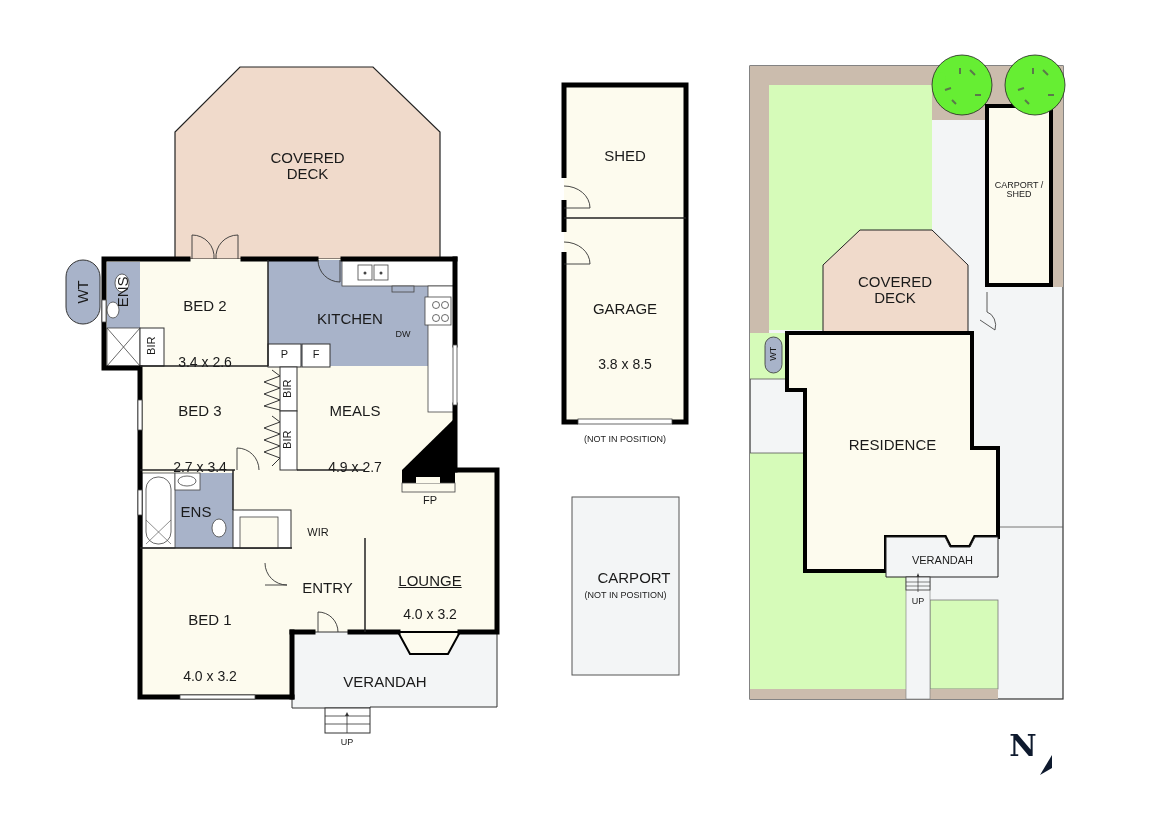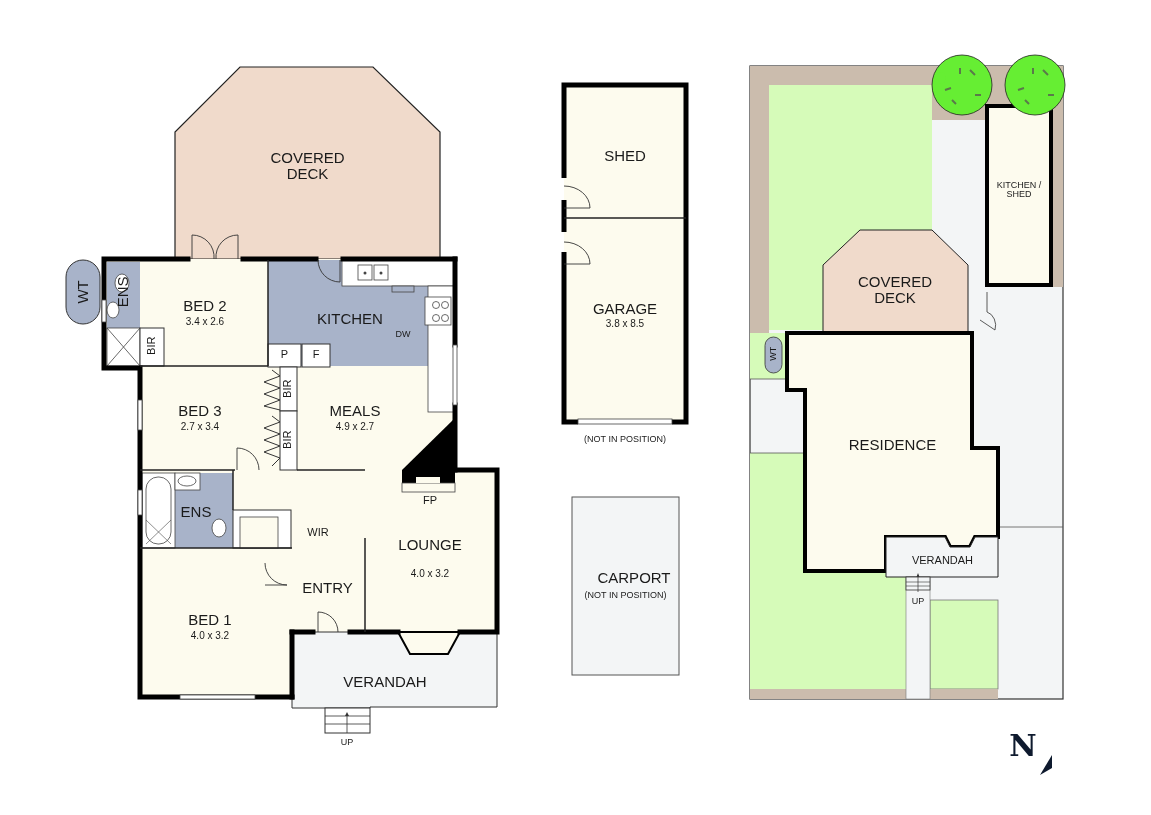--- a/index.html
+++ b/index.html
@@ -1,20 +1,20 @@
 <!DOCTYPE html>
 <html><head>
 <meta charset="utf-8">
 <style>
   html,body{margin:0;padding:0;background:#ffffff;}
   body{width:1151px;height:815px;position:relative;overflow:hidden;font-family:"Liberation Sans",sans-serif;}
   svg{position:absolute;left:0;top:0;}
   .lbl{position:absolute;color:#1a1a1a;text-align:center;white-space:nowrap;line-height:1.05;font-family:"Liberation Sans",sans-serif;}
   .big{font-size:15px;}
-  .dim{font-size:10px;}
+  .dim{font-size:14px;margin-top:38px;}
   .sm{font-size:11px;}
   .xs{font-size:9px;}
   .vert{transform:rotate(-90deg);transform-origin:center center;}
 </style>
 </head>
 <body>
 
 <svg width="1151" height="815" viewBox="0 0 1151 815" xmlns="http://www.w3.org/2000/svg">
 
   <polygon points="175,259 175,132 240,67 373,67 440,132 440,259" fill="#f0dacb" stroke="#222" stroke-width="1.2"></polygon>
@@ -204,36 +204,36 @@
 <div class="lbl sm" style="left:302px;top:349px;width:28px;">F</div>
 <div class="lbl big" style="left:160px;top:403px;width:80px;">BED 3</div>
 <div class="lbl dim" style="left:160px;top:422px;width:80px;">2.7 x 3.4</div>
 <div class="lbl sm vert" style="left:276px;top:383px;width:24px;">BIR</div>
 <div class="lbl sm vert" style="left:276px;top:434px;width:24px;">BIR</div>
 <div class="lbl big" style="left:315px;top:403px;width:80px;">MEALS</div>
 <div class="lbl dim" style="left:315px;top:422px;width:80px;">4.9 x 2.7</div>
 <div class="lbl sm" style="left:415px;top:495px;width:30px;">FP</div>
 <div class="lbl big" style="left:176px;top:504px;width:40px;">ENS</div>
 <div class="lbl sm" style="left:240px;top:527px;width:60px;padding-left:48px;">WIR</div>
-<div class="lbl big" style="left:385px;top:537px;width:90px;">LOUNGE</div>
+<div class="lbl big" style="left:385px;top:573px;width:90px;text-decoration:underline;">LOUNGE</div>
 <div class="lbl dim" style="left:385px;top:569px;width:90px;">4.0 x 3.2</div>
 <div class="lbl big" style="left:295px;top:580px;width:65px;">ENTRY</div>
 <div class="lbl big" style="left:170px;top:612px;width:80px;">BED 1</div>
 <div class="lbl dim" style="left:170px;top:631px;width:80px;">4.0 x 3.2</div>
 <div class="lbl big" style="left:335px;top:674px;width:100px;">VERANDAH</div>
 <div class="lbl xs" style="left:335px;top:738px;width:24px;">UP</div>
 
 <div class="lbl big" style="left:580px;top:148px;width:90px;">SHED</div>
 <div class="lbl big" style="left:580px;top:301px;width:90px;">GARAGE</div>
 <div class="lbl dim" style="left:580px;top:319px;width:90px;">3.8 x 8.5</div>
 <div class="lbl xs" style="left:565px;top:435px;width:120px;">(NOT IN POSITION)</div>
 <div class="lbl big" style="left:572px;top:570px;width:124px;">CARPORT</div>
 <div class="lbl xs" style="left:565px;top:591px;width:121px;">(NOT IN POSITION)</div>
 
-<div class="lbl xs" style="left:987px;top:181px;width:64px;white-space:pre;">KITCHEN /
+<div class="lbl xs" style="left:987px;top:181px;width:64px;white-space:pre;">CARPORT /
 SHED</div>
 <div class="lbl big" style="left:840px;top:274px;width:110px;white-space:pre;">COVERED
 DECK</div>
 <div class="lbl xs vert" style="left:762px;top:349px;width:24px;">WT</div>
 <div class="lbl big" style="left:830px;top:437px;width:125px;">RESIDENCE</div>
 <div class="lbl sm" style="left:890px;top:555px;width:105px;">VERANDAH</div>
 <div class="lbl xs" style="left:906px;top:597px;width:24px;">UP</div>
 
 <div class="lbl" style="left:1008px;top:730px;width:30px;font-family:'DejaVu Serif',serif;font-weight:bold;font-size:30px;color:#0e1a2e;">N</div>
 

